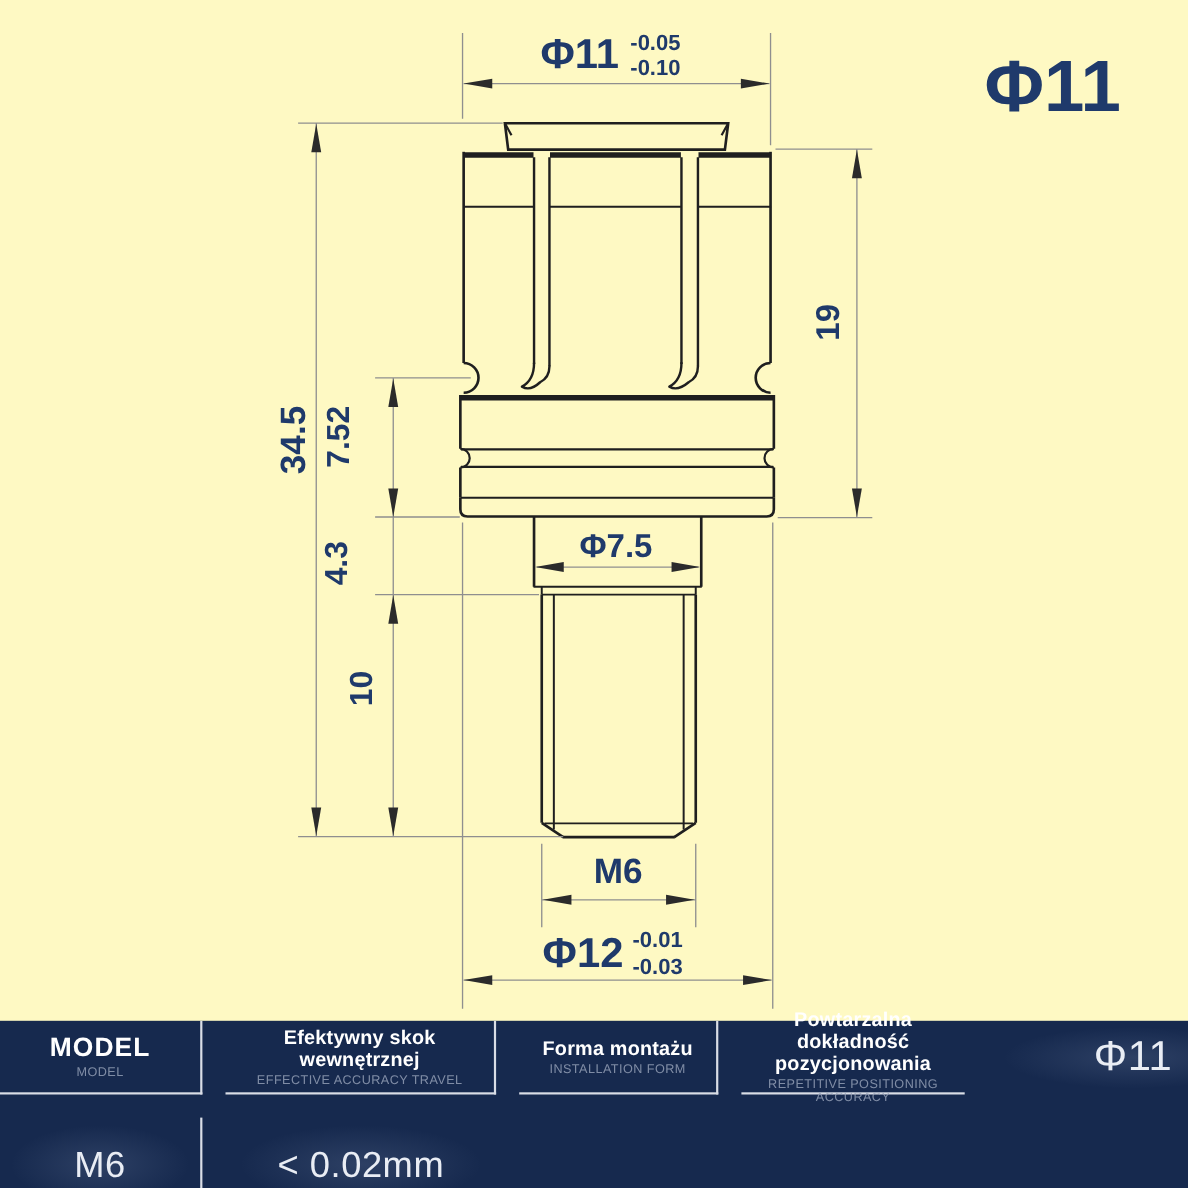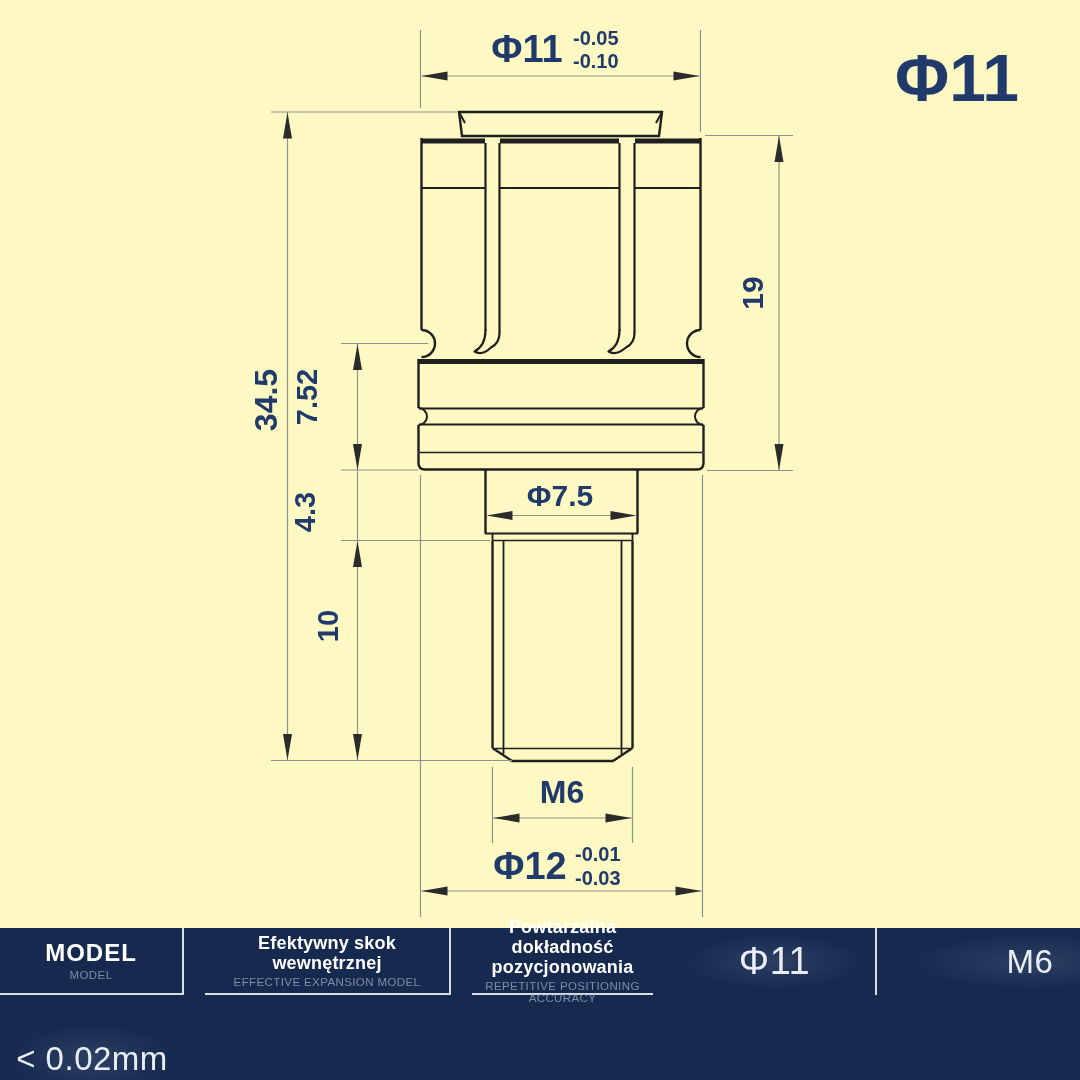--- a/index.html
+++ b/index.html
@@ -147,21 +147,25 @@
   </svg>
 
   <div class="spec-table">
 
     <div class="cell header-cell col-model">
       <div class="pl">MODEL</div>
       <div class="en">MODEL</div>
     </div>
     <div class="cell header-cell">
       <div class="pl">Efektywny skok wewnętrznej</div>
-      <div class="en">EFFECTIVE EXPANSION MODEL</div>
+      <div class="en">EFFECTIVE ACCURACY TRAVEL</div>
+    </div>
+    <div class="cell header-cell">
+      <div class="pl">Forma montażu</div>
+      <div class="en">INSTALLATION FORM</div>
     </div>
     <div class="cell header-cell last">
       <div class="pl">Powtarzalna dokładność pozycjonowania</div>
       <div class="en">REPETITIVE POSITIONING ACCURACY</div>
     </div>
 
     <div class="cell value-cell">
       <div class="value value-model">Φ11</div>
     </div>
     <div class="cell value-cell">

